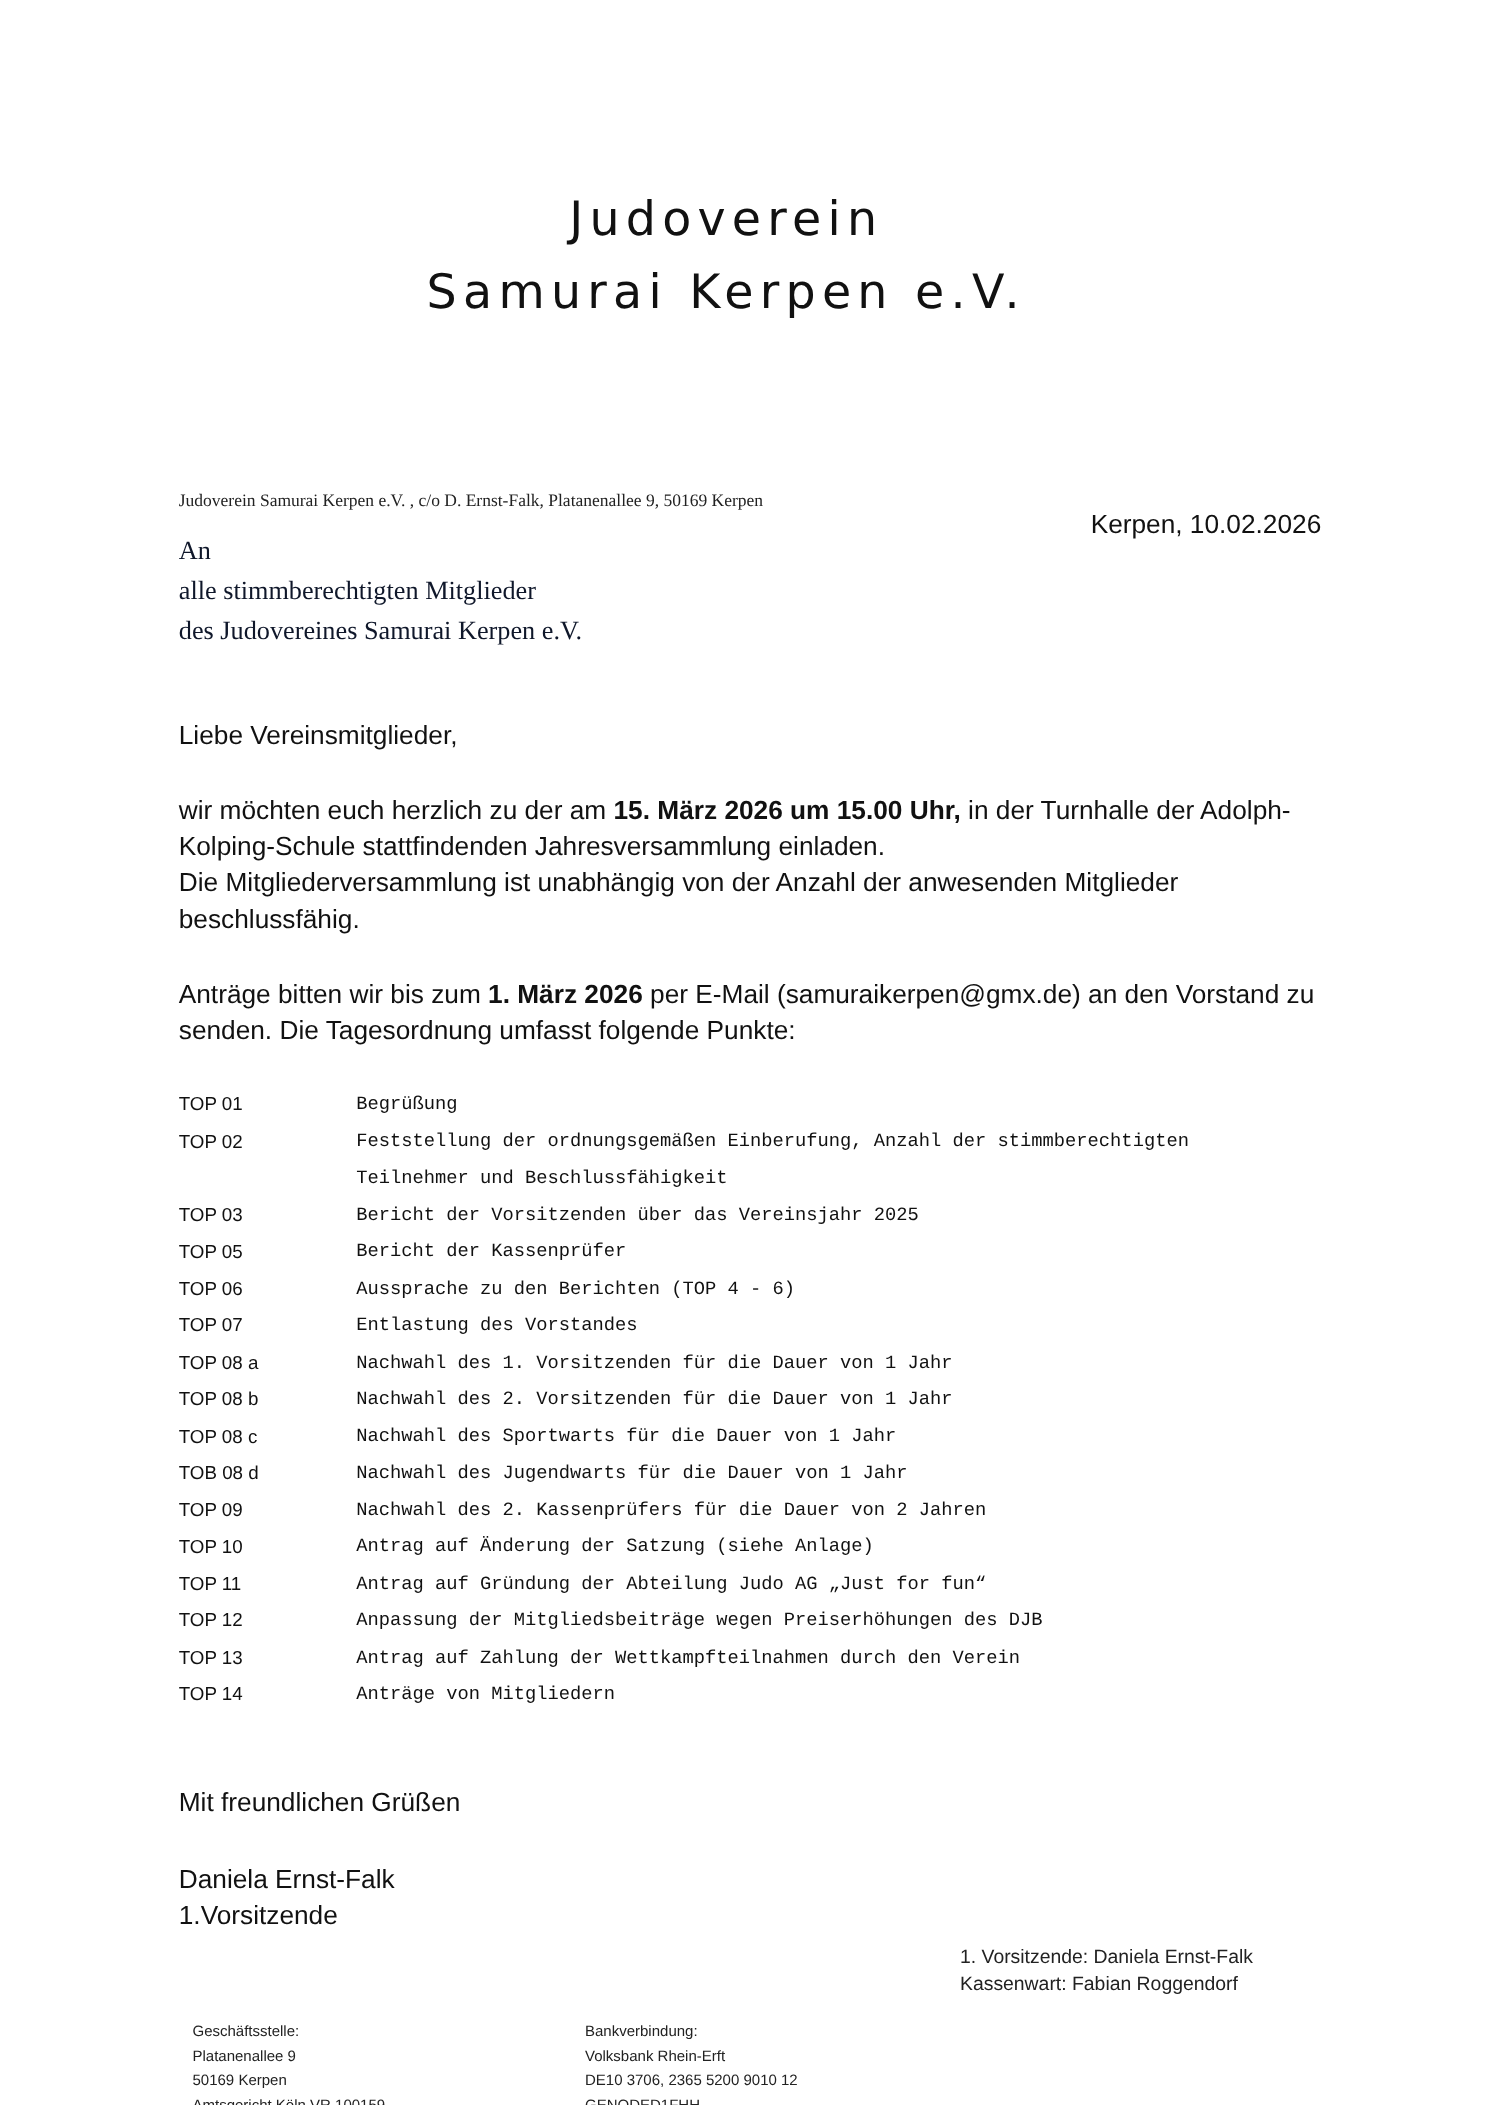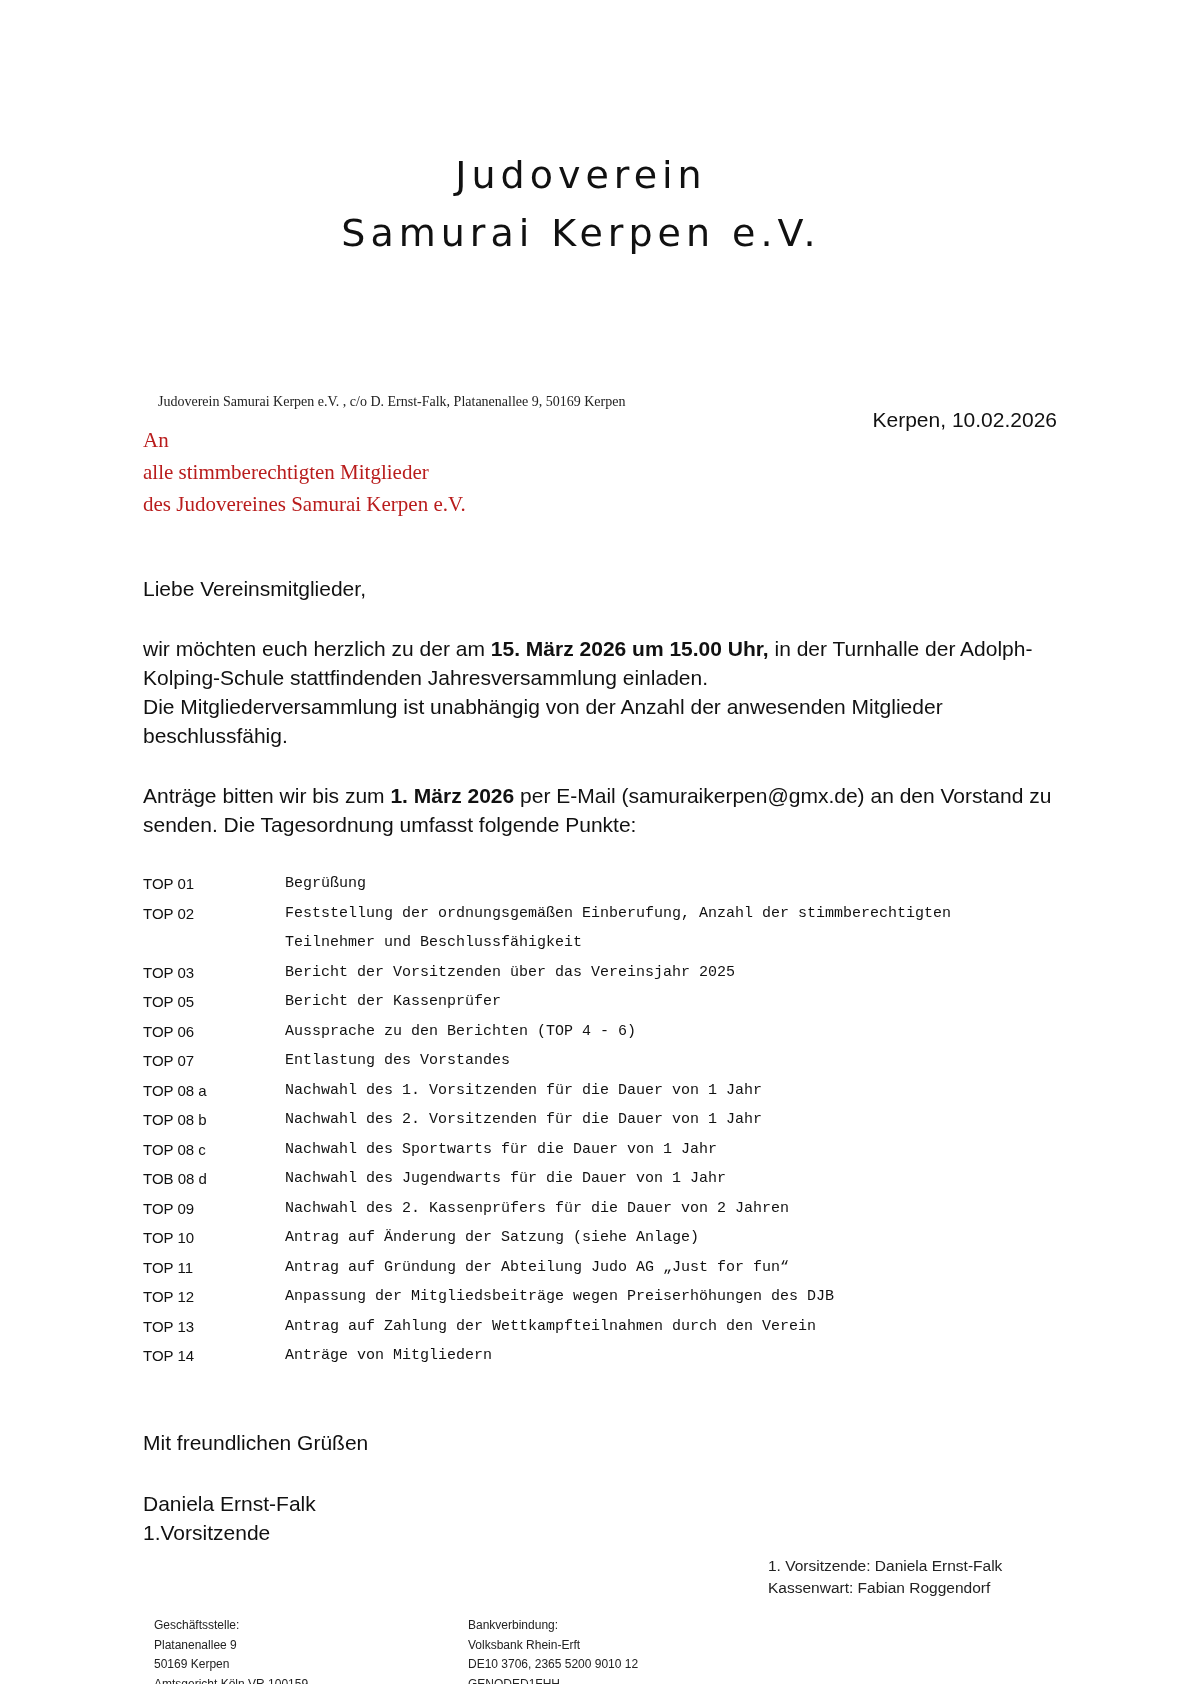--- a/index.html
+++ b/index.html
@@ -1,22 +1,22 @@
 <!DOCTYPE html>
 <html><head>
 <meta charset="utf-8">
 <style>
   html, body { margin:0; padding:0; background:#ffffff; }
   body { width:1190px; height:1684px; position:relative; overflow:hidden; color:#111; }
   .sans { font-family:"Liberation Sans", "DejaVu Sans", sans-serif; }
   .serif { font-family:"Liberation Serif", "DejaVu Serif", serif; }
   #title { position:absolute; left:0; width:1162px; top:146px; text-align:center;
     font-family:"DejaVu Sans", sans-serif; font-size:38px; letter-spacing:5px; line-height:58px; color:#111; }
-  #sender-line { position:absolute; left:143px; top:394px; font-size:14px; color:#222;margin-left:15px; }
-  #recipient { position:absolute; left:143px; top:424px; font-size:21px; line-height:32px; color:#b91c1c; }
+  #sender-line { position:absolute; left:143px; top:394px; font-size:14px; color:#222; }
+  #recipient { position:absolute; left:143px; top:424px; font-size:21px; line-height:32px; color:#0f172a; }
   #date { position:absolute; right:133px; top:408px; font-size:21px; color:#111; }
   #salutation { position:absolute; left:143px; top:577px; font-size:21px; }
   .para { position:absolute; left:143px; width:920px; font-size:21px; line-height:29px; }
   #p1 { top:634px; }
   #p2 { top:781px; }
   #agenda { position:absolute; left:143px; top:869px; font-size:15px; line-height:29.5px; }
   .ag-row { display:flex; }
   .ag-top { width:142px; flex:none; }
   .ag-text { width:760px;font-family:Liberation Mono, monospace; }
   #closing { position:absolute; left:143px; top:1431px; font-size:21px; }

